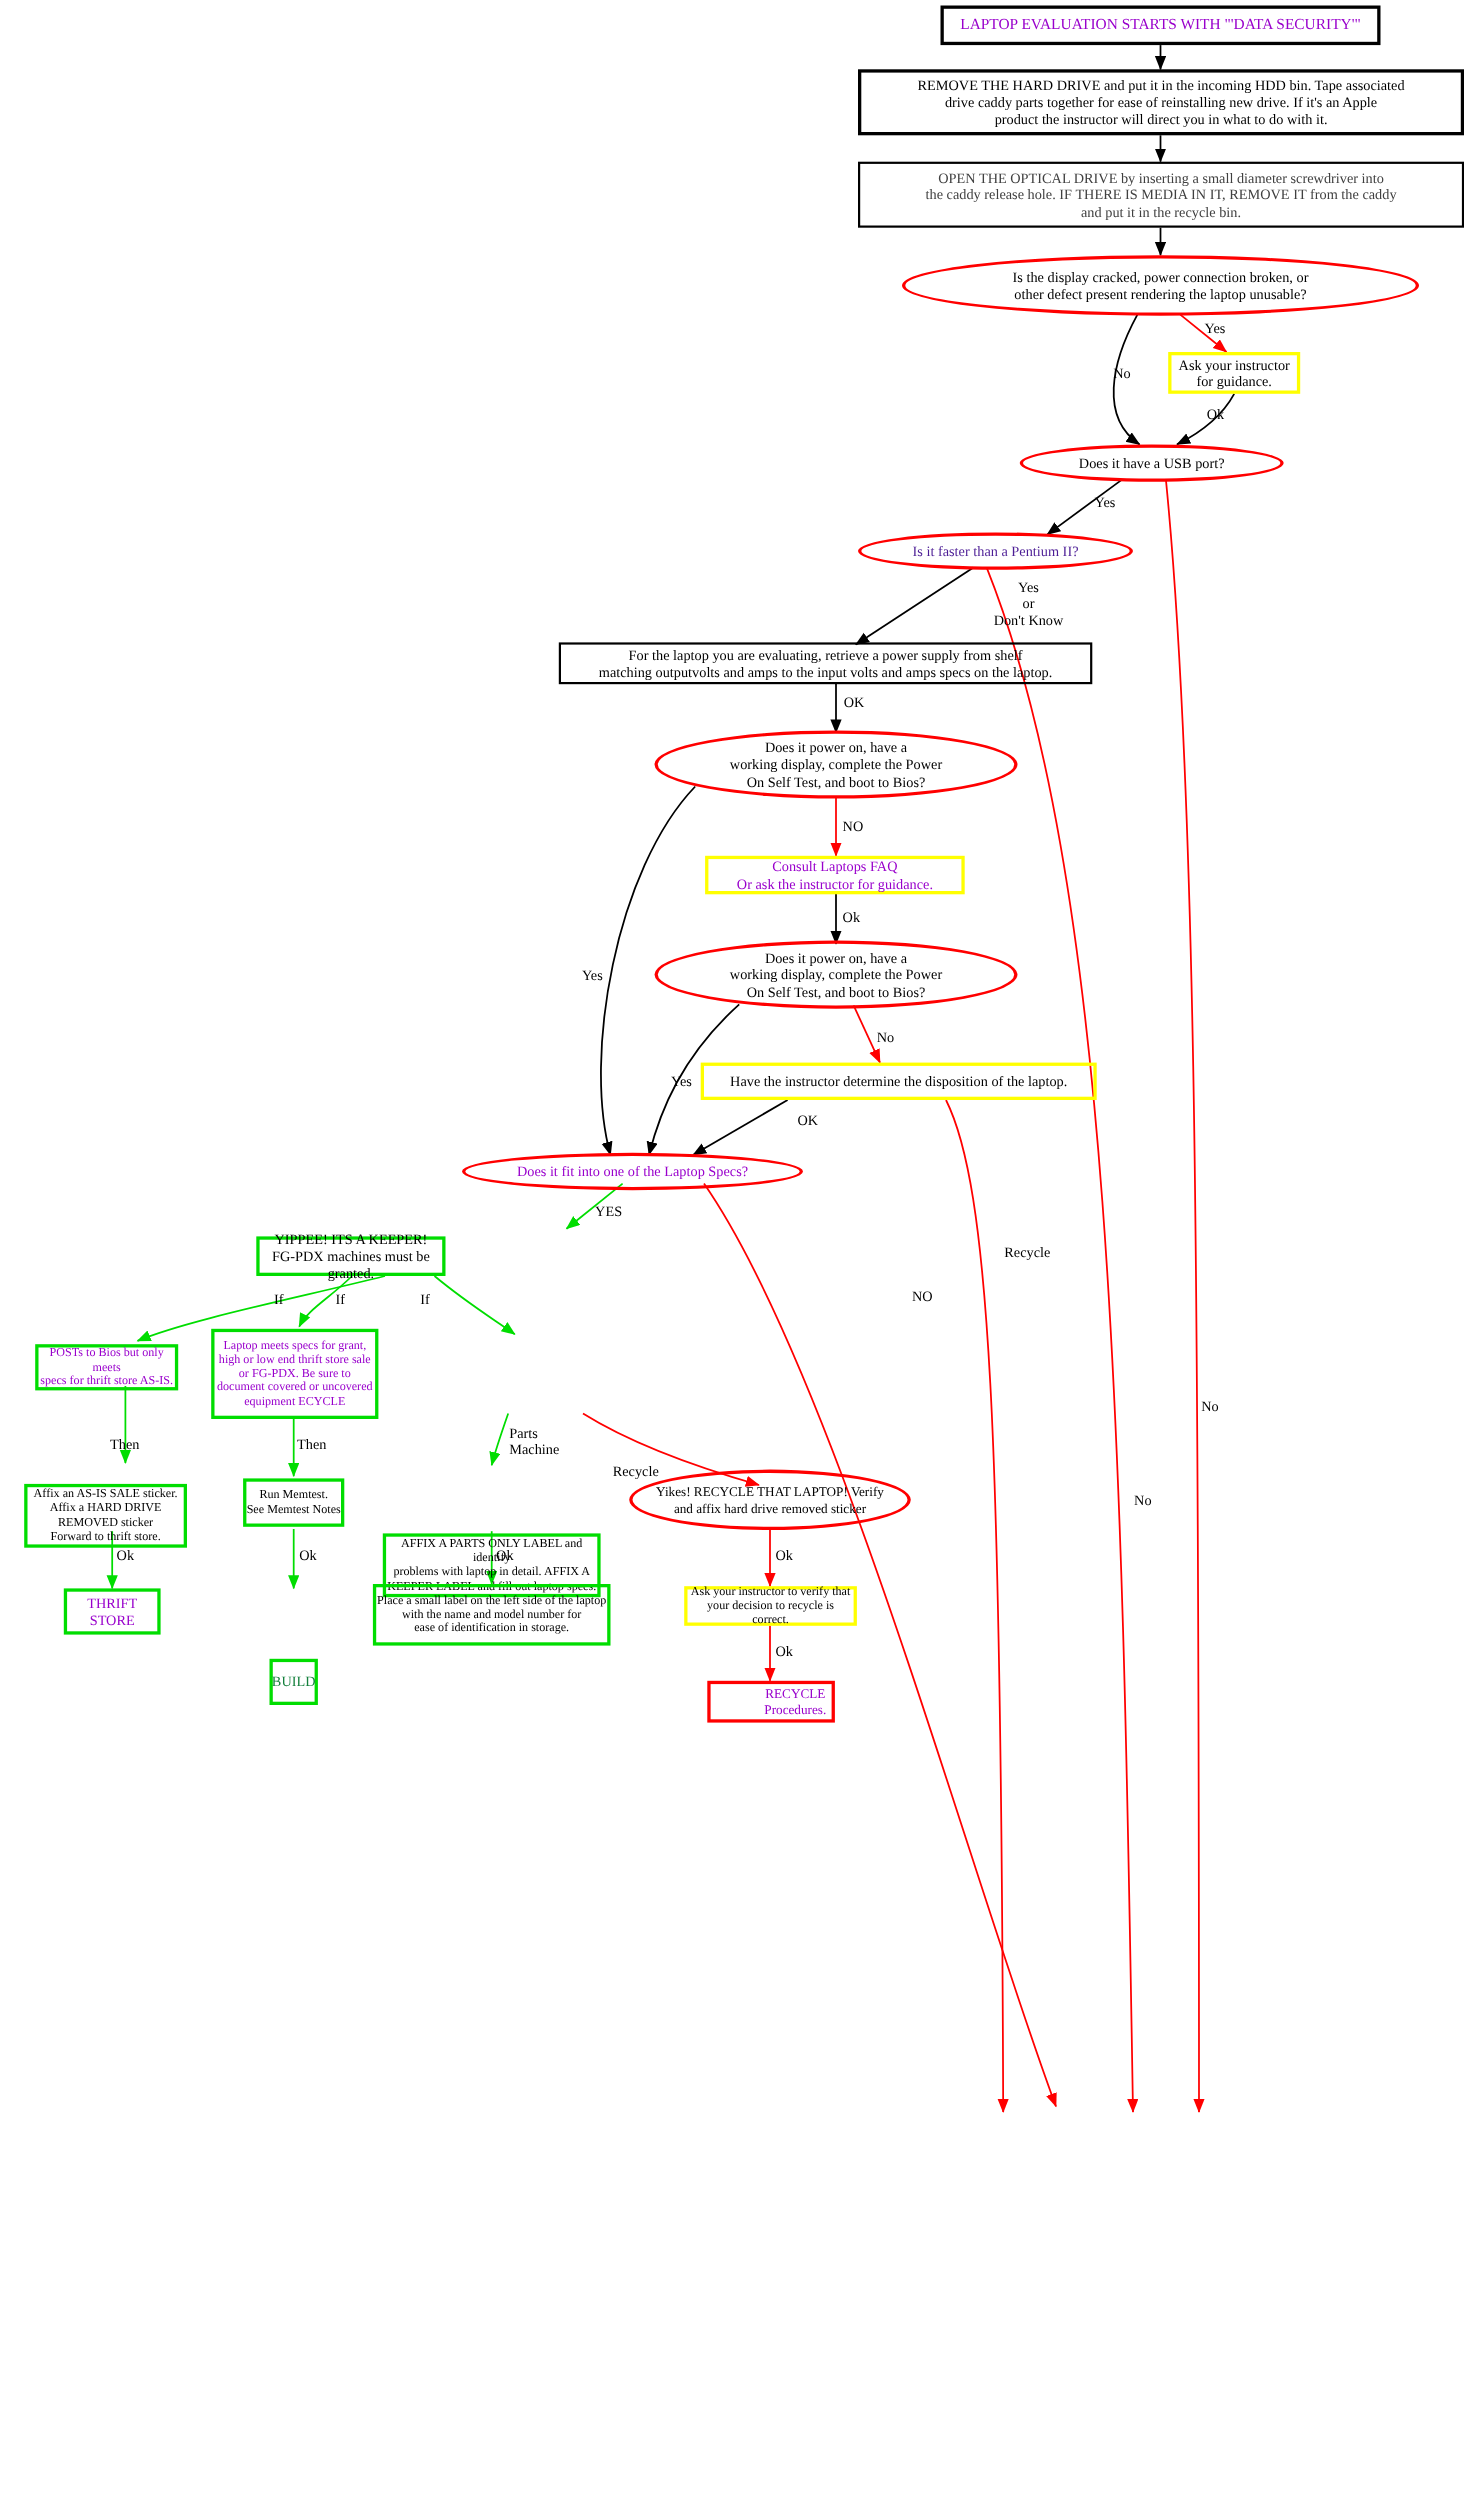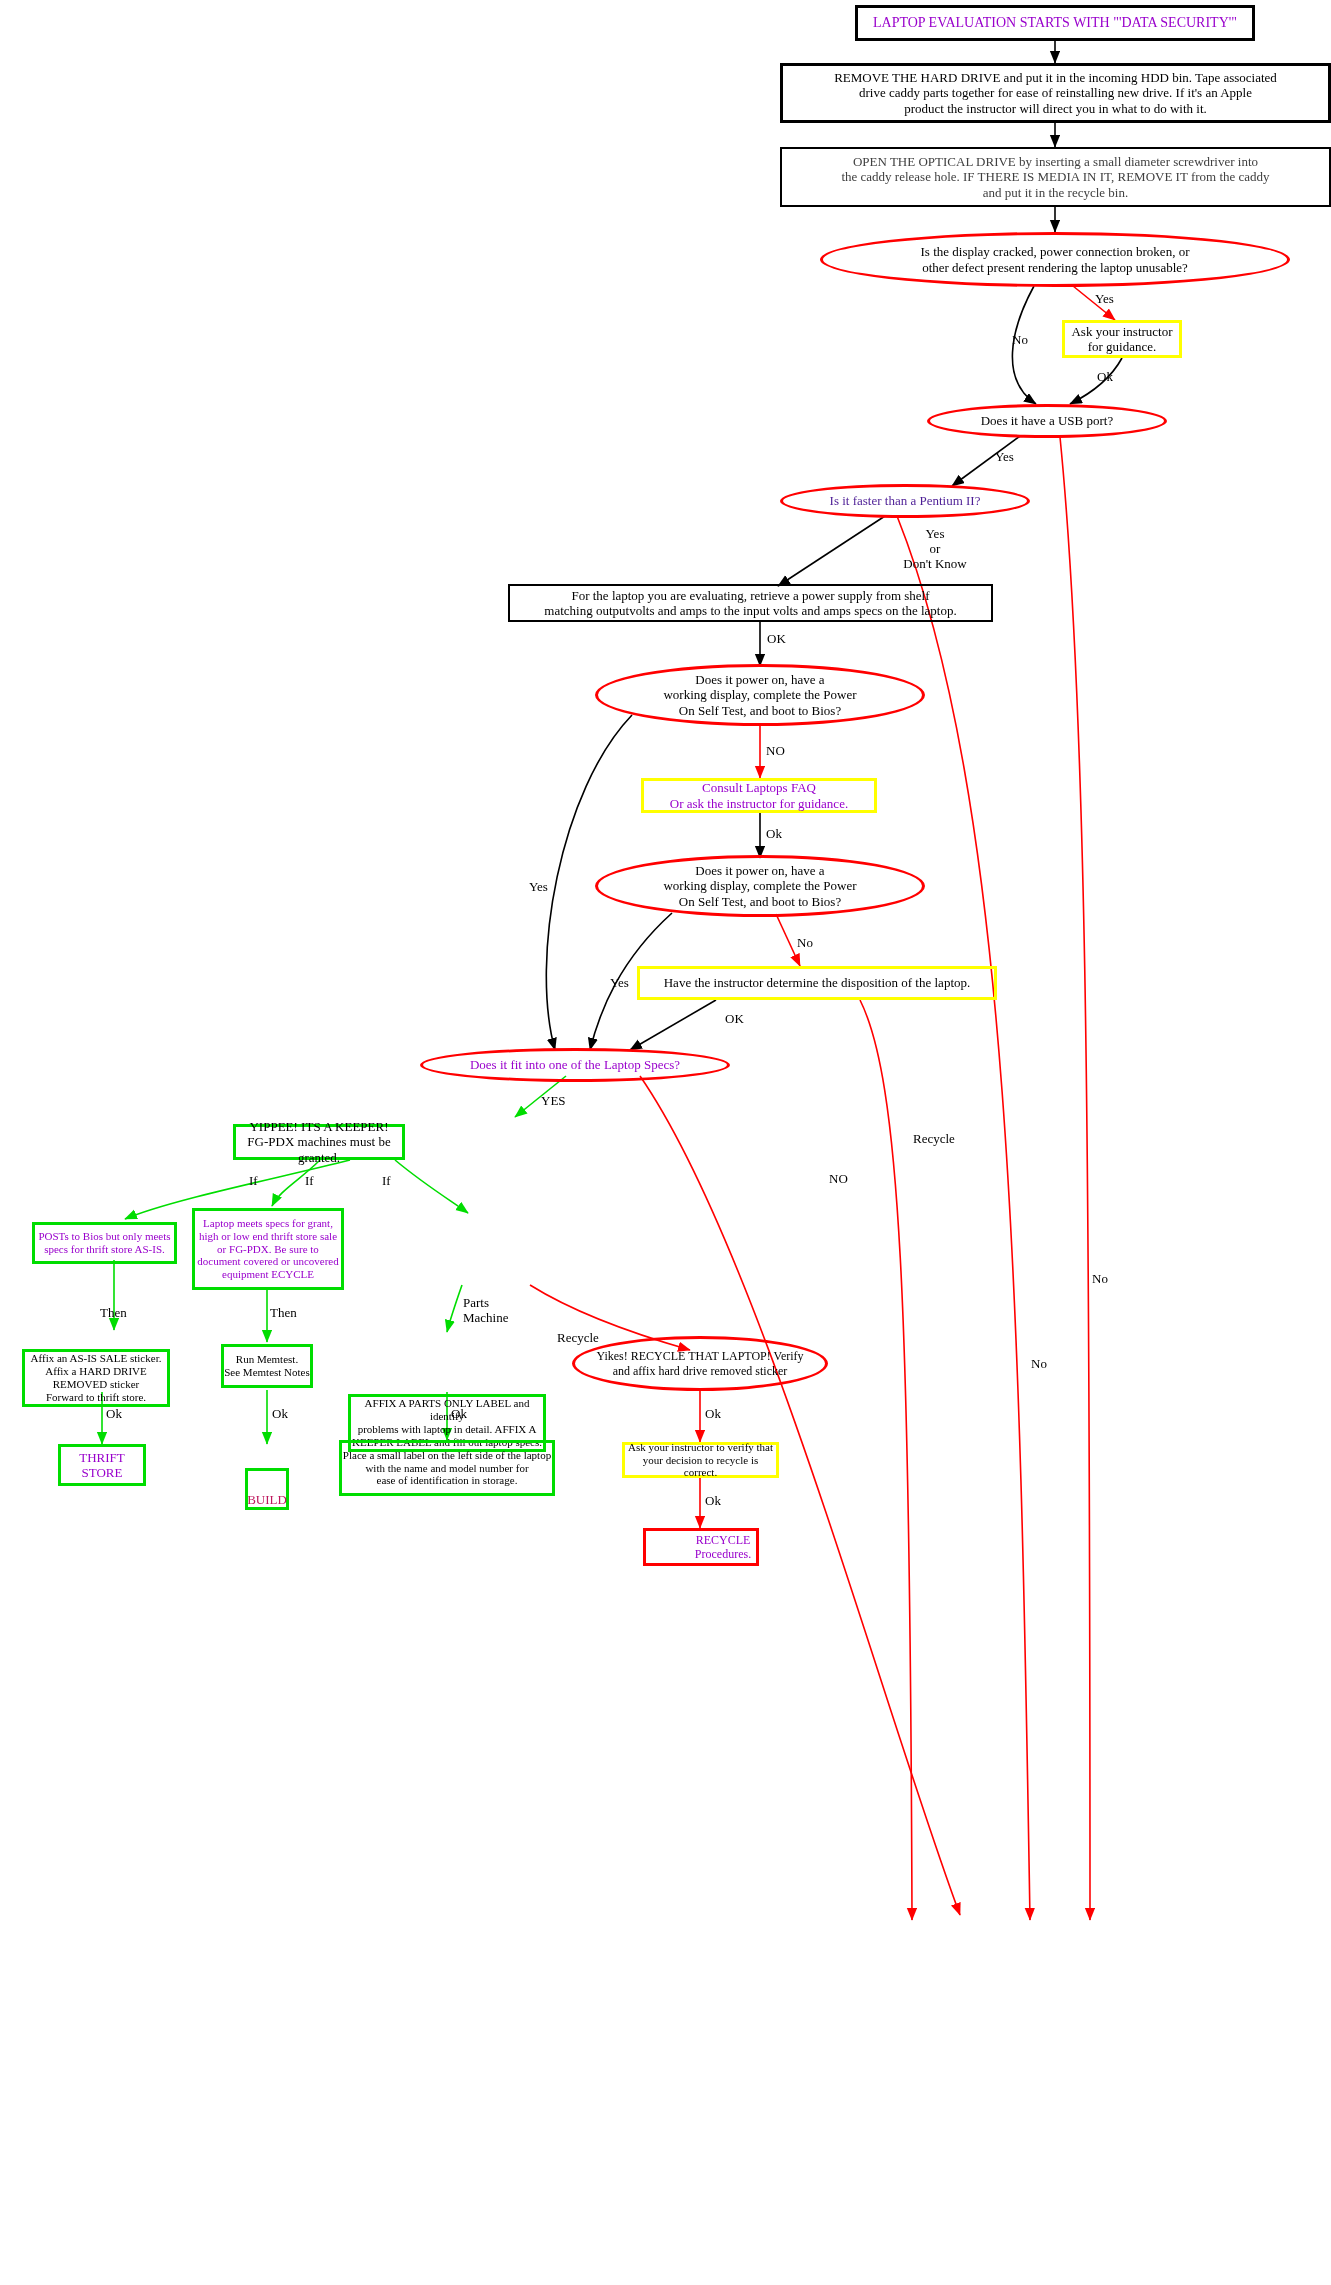--- a/index.html
+++ b/index.html
@@ -196,21 +196,21 @@
 
   <div class="node ellipse" style="left:420px; top:1048px; width:310px; height:34px; border-width:3px; border-color:#ff0000; color:#9900cc; font-size:13px;">
     <span>Does it fit into one of the Laptop Specs?</span>
   </div>
 
   <div class="node box" style="left:233px; top:1124px; width:172px; height:36px; border-width:3px; border-color:#00dd00; color:#000; font-size:13px;">
     <span>YIPPEE! ITS A KEEPER!
 FG-PDX machines must be granted.</span>
   </div>
 
-  <div class="node box" style="left:32px; top:1222px; width:145px; height:42px; border-width:3px; border-color:#00dd00; color:#9900cc; font-size:11px;">
+  <div class="node box" style="left:32px; top:1222px; width:130px; height:42px; border-width:3px; border-color:#00dd00; color:#9900cc; font-size:11px;">
     <span>POSTs to Bios but only meets
 specs for thrift store AS-IS.</span>
   </div>
 
   <div class="node box" style="left:192px; top:1208px; width:152px; height:82px; border-width:3px; border-color:#00dd00; color:#9900cc; font-size:11px;">
     <span>Laptop meets specs for grant,
 high or low end thrift store sale
 or FG-PDX. Be sure to
 document covered or uncovered
 equipment ECYCLE</span>
@@ -236,21 +236,21 @@
 
   <div class="node ellipse" style="left:572px; top:1336px; width:256px; height:55px; border-width:3px; border-color:#ff0000; color:#000; font-size:12px;">
     <span>Yikes! RECYCLE THAT LAPTOP! Verify
 and affix hard drive removed sticker</span>
   </div>
 
   <div class="node box" style="left:58px; top:1444px; width:88px; height:42px; border-width:3px; border-color:#00dd00; color:#9900cc; font-size:13px;">
     <span>THRIFT STORE</span>
   </div>
 
-  <div class="node box" style="left:245px; top:1468px; width:44px; height:42px; border-width:3px; border-color:#00dd00; color:#be185d; font-size:13px;align-items:flex-end;">
+  <div class="node box" style="left:245px; top:1508px; width:44px; height:42px; border-width:3px; border-color:#00dd00; color:#15803d; font-size:13px;">
     <span>BUILD</span>
   </div>
 
   <div class="node box" style="left:339px; top:1440px; width:216px; height:56px; border-width:3px; border-color:#00dd00; color:#000; font-size:11px;">
     <span>Place a small label on the left side of the laptop
 with the name and model number for
 ease of identification in storage.</span>
   </div>
 
   <div class="node box" style="left:622px; top:1442px; width:157px; height:36px; border-width:3px; border-color:#ffff00; color:#000; font-size:11px;">

